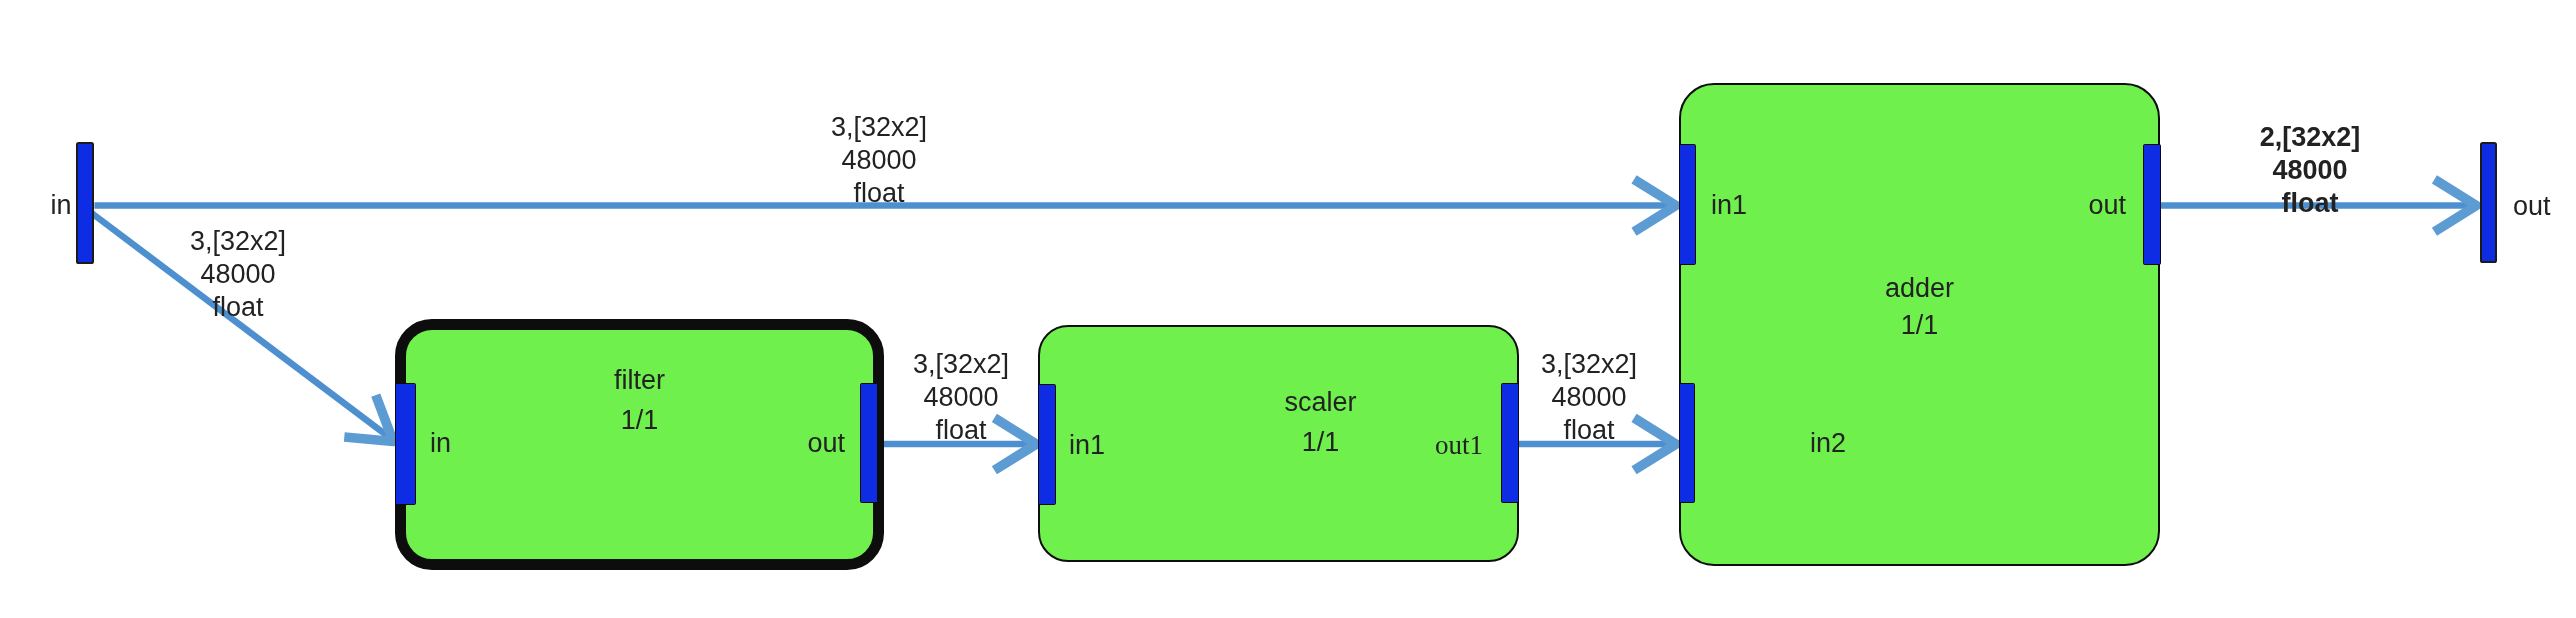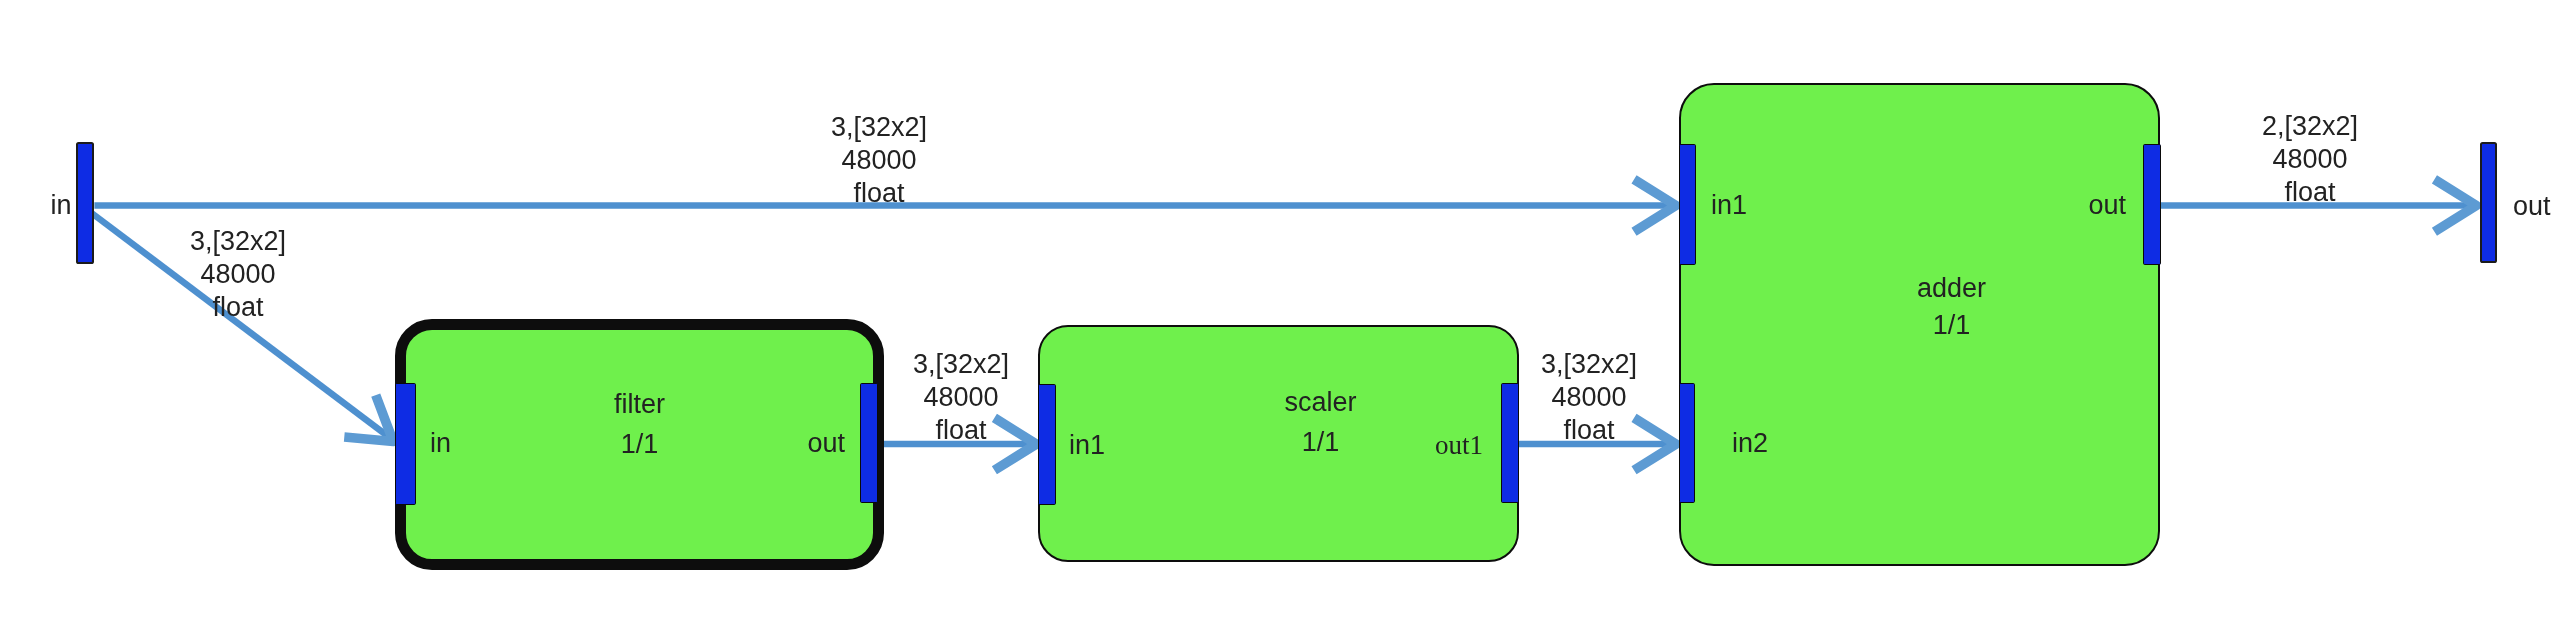--- a/index.html
+++ b/index.html
@@ -44,23 +44,23 @@
     background: var(--block-fill);
     border: 2.6px solid var(--block-border);
     border-radius: 30px;
     box-sizing: border-box;
   }
   #block-filter { left: 395px;  top: 319px; width: 489px; height: 251px; border-width: 11.4px; border-radius: 37px; }
   #block-scaler { left: 1038px; top: 325px; width: 481px; height: 237px; }
   #block-adder  { left: 1679px; top: 83px;  width: 481px; height: 483px; border-radius: 35px; }
 
   .block-text { position: absolute; text-align: center; font-size: 27px; line-height: 40px; }
-  #text-filter { left: 395px;  top: 384px; width: 489px; }
+  #text-filter { left: 395px;  top: 360px; width: 489px; }
   #text-scaler { left: 1038px; top: 382px; width: 481px; padding-left: 42px; }
-  #text-adder  { left: 1679px; top: 270px; width: 481px; line-height: 37px; margin-left: 32px; }
+  #text-adder  { left: 1679px; top: 270px; width: 481px; line-height: 37px; }
 
   .tab {
     position: absolute;
     background: var(--port-blue);
     border: 1.7px solid #0a0a0a;
     border-radius: 1.7px;
     box-sizing: border-box;
   }
   #tab-filter-in   { left: 395px;  top: 383px; width: 21px; height: 122px; }
   #tab-filter-out  { left: 860px;  top: 383px; width: 17.5px; height: 120px; }
@@ -69,29 +69,29 @@
   #tab-adder-in1   { left: 1679px; top: 144px; width: 16.6px; height: 121px; }
   #tab-adder-in2   { left: 1679px; top: 383px; width: 15.7px; height: 120px; }
   #tab-adder-out   { left: 2143px; top: 144px; width: 17.5px; height: 121px; }
 
   .port-label { position: absolute; }
   #lbl-filter-in   { left: 430px;  top: 427px; }
   #lbl-filter-out  { left: 791px;  top: 427px; width: 54px; text-align: right; }
   #lbl-scaler-in1  { left: 1069px; top: 429px; }
   #lbl-scaler-out1 { left: 1407px; top: 429px; width: 76px; text-align: right; font-family: Liberation Serif, serif; }
   #lbl-adder-in1   { left: 1711px; top: 189px; }
-  #lbl-adder-in2   { left: 1732px; top: 427px; text-align: right; }
+  #lbl-adder-in2   { left: 1810px; top: 427px; text-align: right; }
   #lbl-adder-out   { left: 2050px; top: 189px; width: 76px; text-align: right; }
 
   .edge-label { position: absolute; text-align: center; }
   #elbl-0 { left: 748px;  top: 111px; width: 262px; }
   #elbl-1 { left: 107px;  top: 225px; width: 262px; }
   #elbl-2 { left: 830px;  top: 348px; width: 262px; }
   #elbl-3 { left: 1458px; top: 348px; width: 262px; }
-  #elbl-4 { left: 2179px; top: 110px; width: 262px; }
+  #elbl-4 { left: 2179px; top: 121px; width: 262px; font-weight: bold; }
 </style>
 </head>
 <body>
 
 <div class="canvas">
 
   <svg class="edge-layer" viewBox="0 0 2948 708" width="2576" height="619" xmlns="http://www.w3.org/2000/svg">
     <g>
       <line class="edge-line" x1="108" y1="235" x2="1916" y2="235"></line>
       <polyline class="edge-head" points="1870,205 1918,235 1870,265"></polyline>

